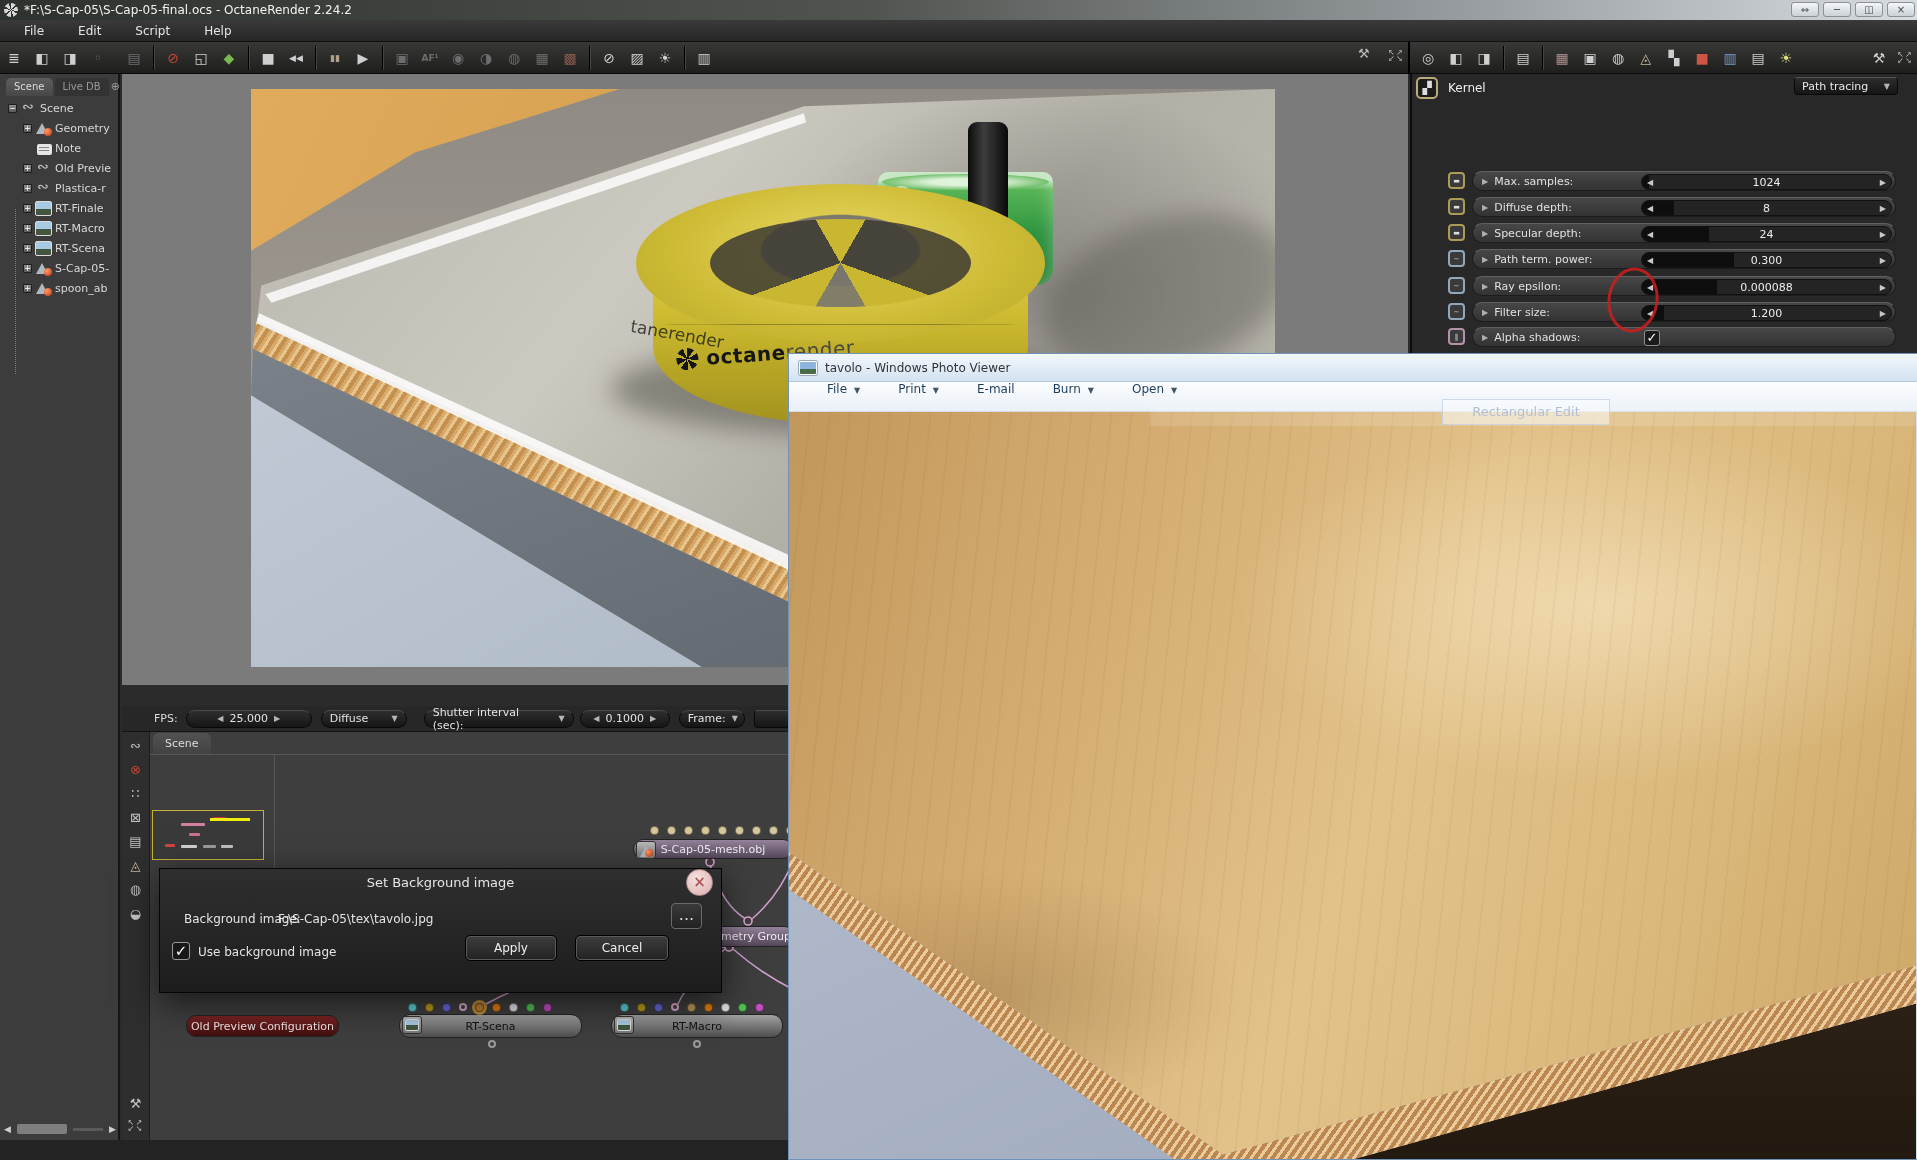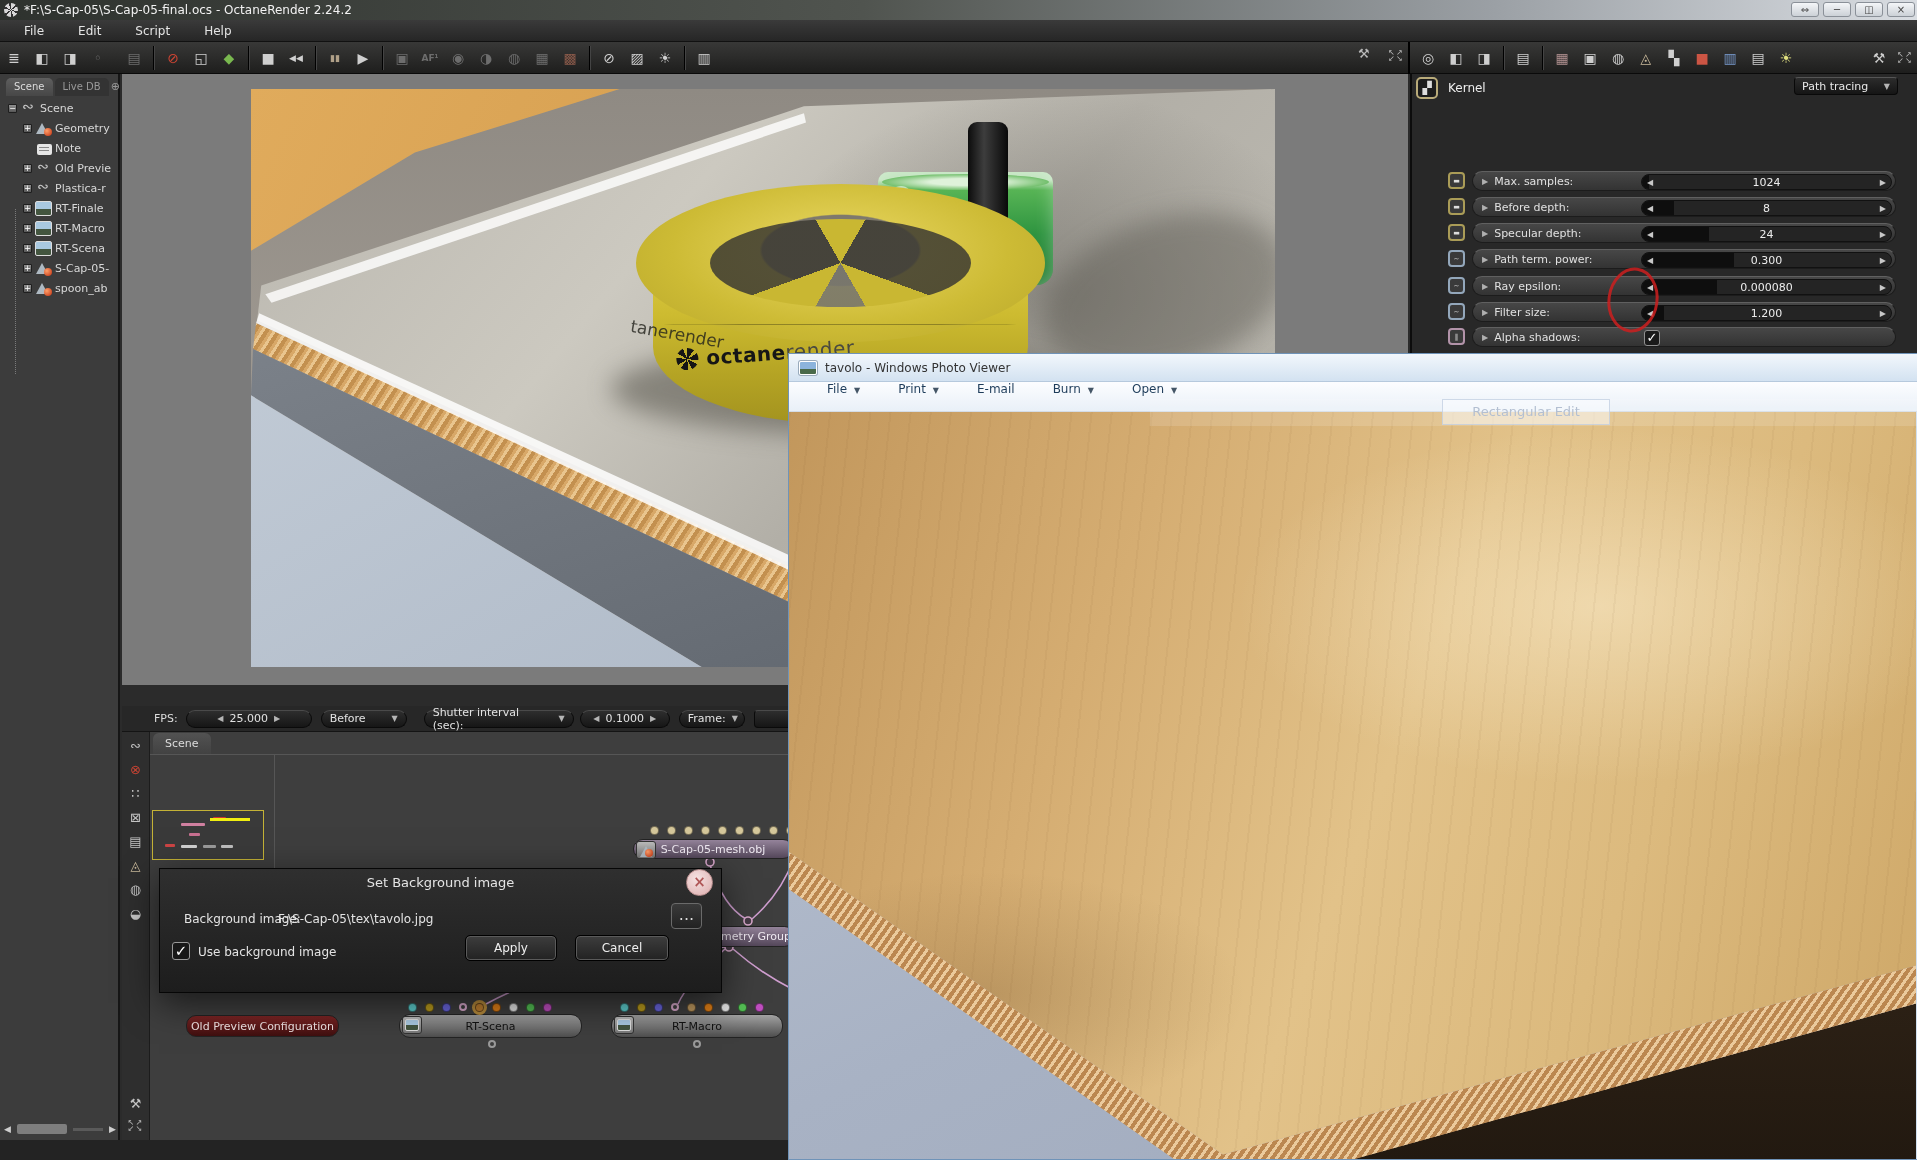--- a/index.html
+++ b/index.html
@@ -360,21 +360,21 @@
 
 
   <div class="abs" id="fpsbar">
     <span style="margin-left:32px">FPS:</span>
     <span class="pill" style="margin-left:8px;width:126px">
         <span class="arr">◀</span>
         <span>25.000</span>
         <span class="arr">▶</span>
       </span>
     <span class="pill" style="margin-left:9px;width:86px;justify-content:space-between">
-        <span>Before</span>
+        <span>Diffuse</span>
         <span class="arr">▼</span>
       </span>
     <span class="pill" style="margin-left:17px;width:150px;justify-content:space-between">
         <span>Shutter interval (sec):</span>
         <span class="arr">▼</span>
       </span>
     <span class="pill" style="margin-left:6px;width:90px">
         <span class="arr">◀</span>
         <span>0.1000</span>
         <span class="arr">▶</span>
@@ -530,21 +530,21 @@
             <span class="ksl-l">◀</span>
             <span class="kval">1024</span>
             <span class="ksl-r">▶</span>
           </span>
         </span>
     </div>
     <div class="krow" style="top:123px">
       <span class="pic pic-int">▬</span>
       <span class="kbar">
           <span class="karr">▶</span>
-          <span>Before depth:</span>
+          <span>Diffuse depth:</span>
         <span class="kslider">
             <span class="kfill" style="width: 13%;"></span>
             <span class="ksl-l">◀</span>
             <span class="kval">8</span>
             <span class="ksl-r">▶</span>
           </span>
         </span>
     </div>
     <div class="krow" style="top:149px">
       <span class="pic pic-int">▬</span>
@@ -573,21 +573,21 @@
         </span>
     </div>
     <div class="krow" style="top:202px">
       <span class="pic pic-float">~</span>
       <span class="kbar">
           <span class="karr">▶</span>
           <span>Ray epsilon:</span>
         <span class="kslider">
             <span class="kfill" style="width: 30%;"></span>
             <span class="ksl-l">◀</span>
-            <span class="kval">0.000080</span>
+            <span class="kval">0.000088</span>
             <span class="ksl-r">▶</span>
           </span>
         </span>
     </div>
     <div class="krow" style="top:228px">
       <span class="pic pic-float">~</span>
       <span class="kbar">
           <span class="karr">▶</span>
           <span>Filter size:</span>
         <span class="kslider">

